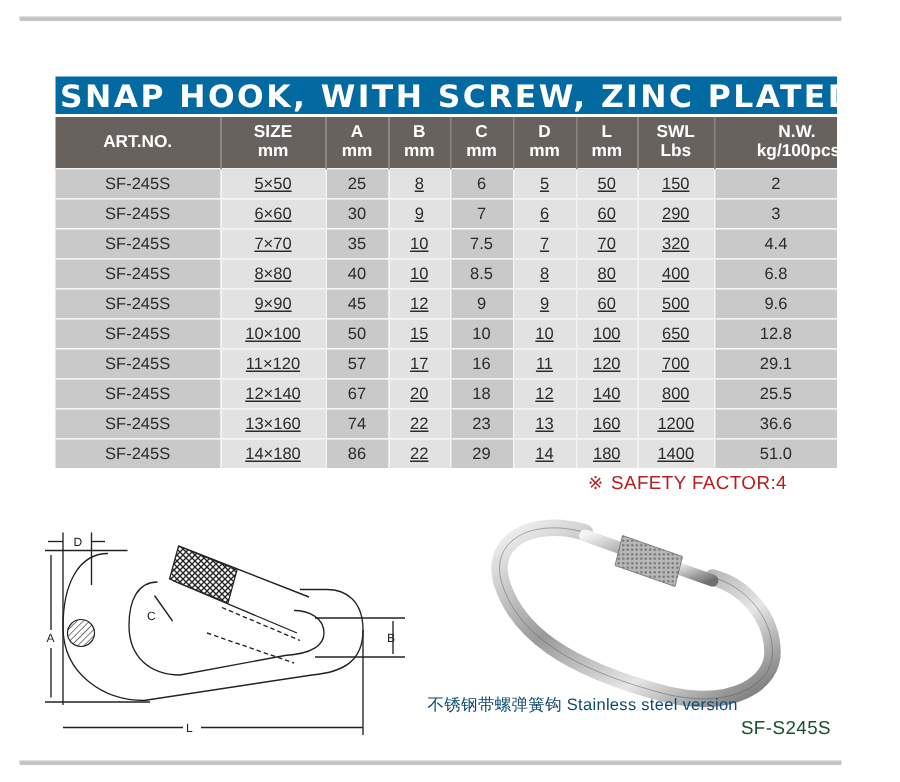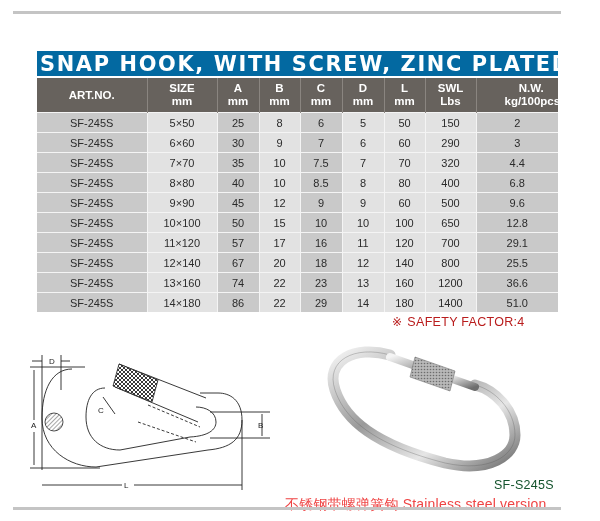--- a/index.html
+++ b/index.html
@@ -11,30 +11,30 @@
   .title-bar { position:absolute; left:37px; top:51px; width:521px; height:25px; background:#0369a1; }
   .title-text { position:absolute; left:3px; top:0; height:25px; line-height:27px; color:#ffffff; font-family:"DejaVu Sans", sans-serif; font-weight:bold; font-size:20.5px; letter-spacing:1.6px; white-space:nowrap; transform:scaleX(1.02); transform-origin:left center; }
 
   table.spec { position:absolute; left:37px; top:78px; width:521px; border-collapse:collapse; table-layout:fixed; }
   table.spec th { background:#67625d; color:#ffffff; font-weight:bold; font-size:11.5px; line-height:13px; height:34px; padding:0; border-right:1px solid #8a8580; text-align:center; vertical-align:middle; }
   table.spec th:last-child { border-right:none;padding-left:28px; }
   table.spec th .l2 { display:block; }
   table.spec td { height:19px; padding:0; text-align:center; font-size:11px; color:#2b2b2b; border-top:1px solid #f4f4f4; border-right:1px solid #f4f4f4; }
   table.spec td:last-child { border-right:none; }
   td.dk { background:#c9c9c9;margin-top:36px; }
-  td.lt { background:#e2e2e2; }
+  td.lt { background:#e2e2e2;text-decoration:underline; }
 
   .safety { position:absolute; left:392px; top:315px; font-size:12.5px; color:#b91c1c; letter-spacing:0.3px; white-space:nowrap; }
   .safety .mark { font-size:12px; margin-right:5px; }
 
   .diagram { position:absolute; left:30px; top:350px; width:260px; height:150px; }
   .photo { position:absolute; left:315px; top:335px; width:250px; height:140px; }
 
   .model { position:absolute; right:46px; top:478px; font-size:12.5px; color:#14532d; letter-spacing:0.3px; }
-  .caption { position:absolute; left:285px; top:496px; font-size:14px; color:#ef4444; white-space:nowrap; letter-spacing:0.2px; }
+  .caption { position:absolute; left:285px; top:462px; font-size:11px; color:#0c4a6e; white-space:nowrap; letter-spacing:0.2px; }
 </style>
 </head>
 <body>
 
 <div class="rule top"></div>
 
 <div class="title-bar">
   <div class="title-text">SNAP HOOK, WITH SCREW, ZINC PLATED</div>
 </div>
 

